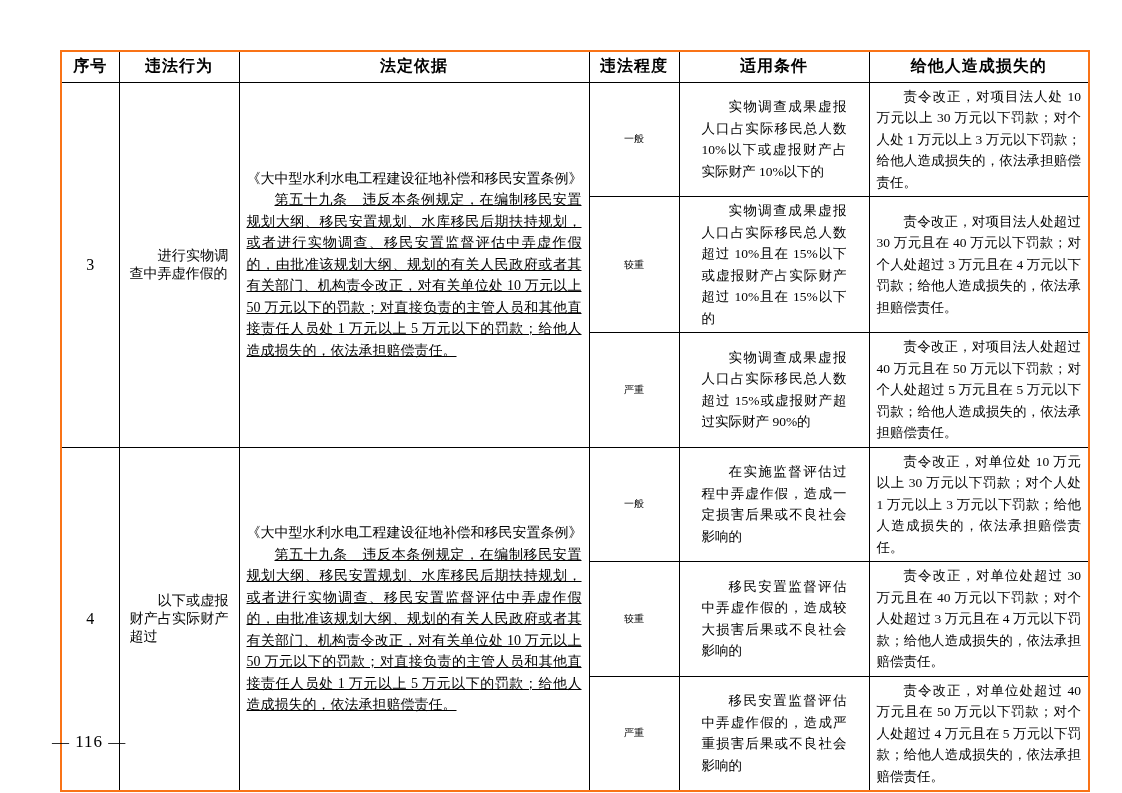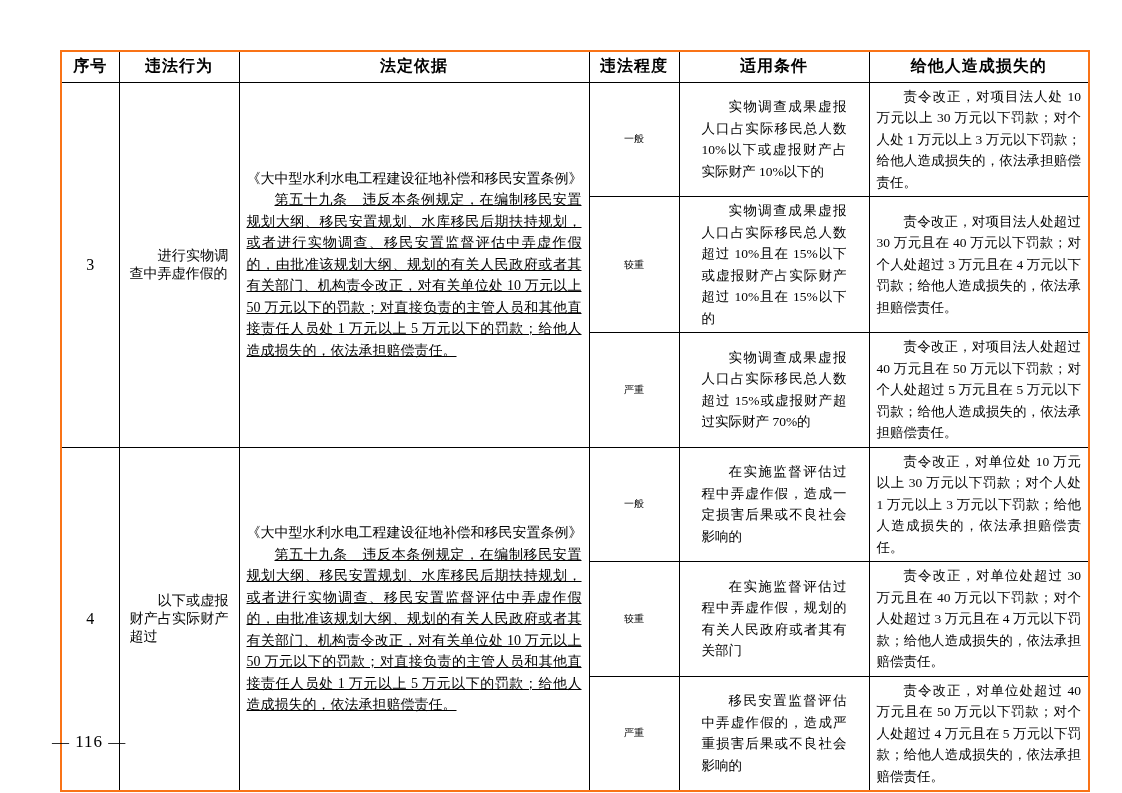--- a/index.html
+++ b/index.html
@@ -84,21 +84,21 @@
       <td class="cond-cell">
         <div class="para">实物调查成果虚报人口占实际移民总人数超过 10%且在 15%以下或虚报财产占实际财产超过 10%且在 15%以下的</div>
       </td>
       <td class="penalty-cell">
         <div class="para">责令改正，对项目法人处超过 30 万元且在 40 万元以下罚款；对个人处超过 3 万元且在 4 万元以下罚款；给他人造成损失的，依法承担赔偿责任。</div>
       </td>
     </tr>
     <tr>
       <td class="degree-cell" style="height:93px">严重</td>
       <td class="cond-cell">
-        <div class="para">实物调查成果虚报人口占实际移民总人数超过 15%或虚报财产超过实际财产 70%的</div>
+        <div class="para">实物调查成果虚报人口占实际移民总人数超过 15%或虚报财产超过实际财产 90%的</div>
       </td>
       <td class="penalty-cell">
         <div class="para">责令改正，对项目法人处超过 40 万元且在 50 万元以下罚款；对个人处超过 5 万元且在 5 万元以下罚款；给他人造成损失的，依法承担赔偿责任。</div>
       </td>
     </tr>
 
     <tr>
       <td class="num-cell" rowspan="3">4</td>
       <td class="behavior-cell" rowspan="3">
         <div class="para">以下或虚报财产占实际财产超过</div>
@@ -111,21 +111,21 @@
       <td class="cond-cell">
         <div class="para">在实施监督评估过程中弄虚作假，造成一定损害后果或不良社会影响的</div>
       </td>
       <td class="penalty-cell">
         <div class="para">责令改正，对单位处 10 万元以上 30 万元以下罚款；对个人处 1 万元以上 3 万元以下罚款；给他人造成损失的，依法承担赔偿责任。</div>
       </td>
     </tr>
     <tr>
       <td class="degree-cell" style="height:95px">较重</td>
       <td class="cond-cell">
-        <div class="para">在实施监督评估过程中弄虚作假，规划的有关人民政府或者其有关部门</div>
+        <div class="para">移民安置监督评估中弄虚作假的，造成较大损害后果或不良社会影响的</div>
       </td>
       <td class="penalty-cell">
         <div class="para">责令改正，对单位处超过 30 万元且在 40 万元以下罚款；对个人处超过 3 万元且在 4 万元以下罚款；给他人造成损失的，依法承担赔偿责任。</div>
       </td>
     </tr>
     <tr>
       <td class="degree-cell" style="height:95px">严重</td>
       <td class="cond-cell">
         <div class="para">移民安置监督评估中弄虚作假的，造成严重损害后果或不良社会影响的</div>
       </td>

